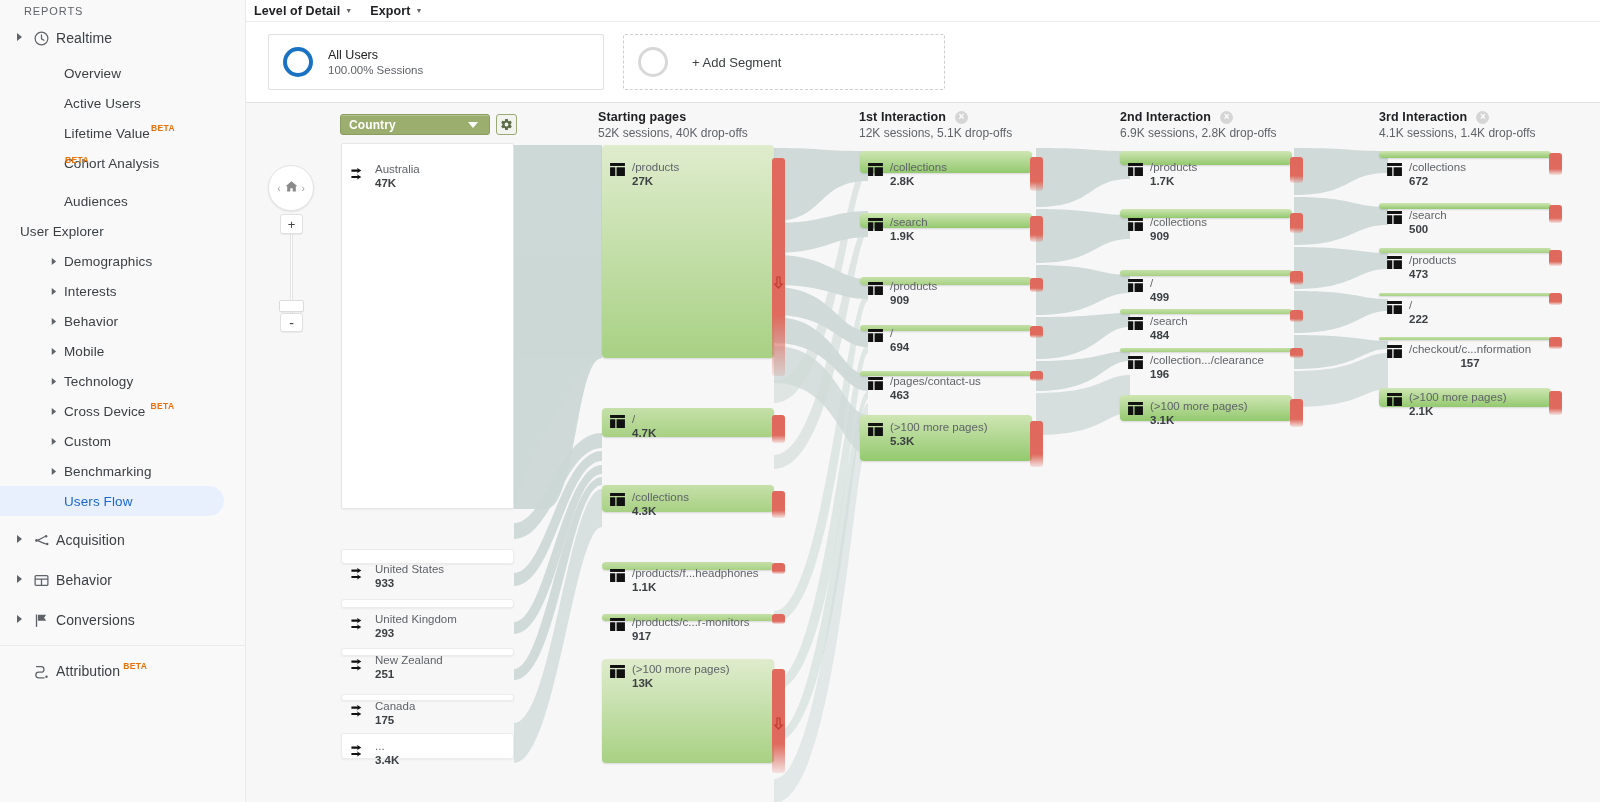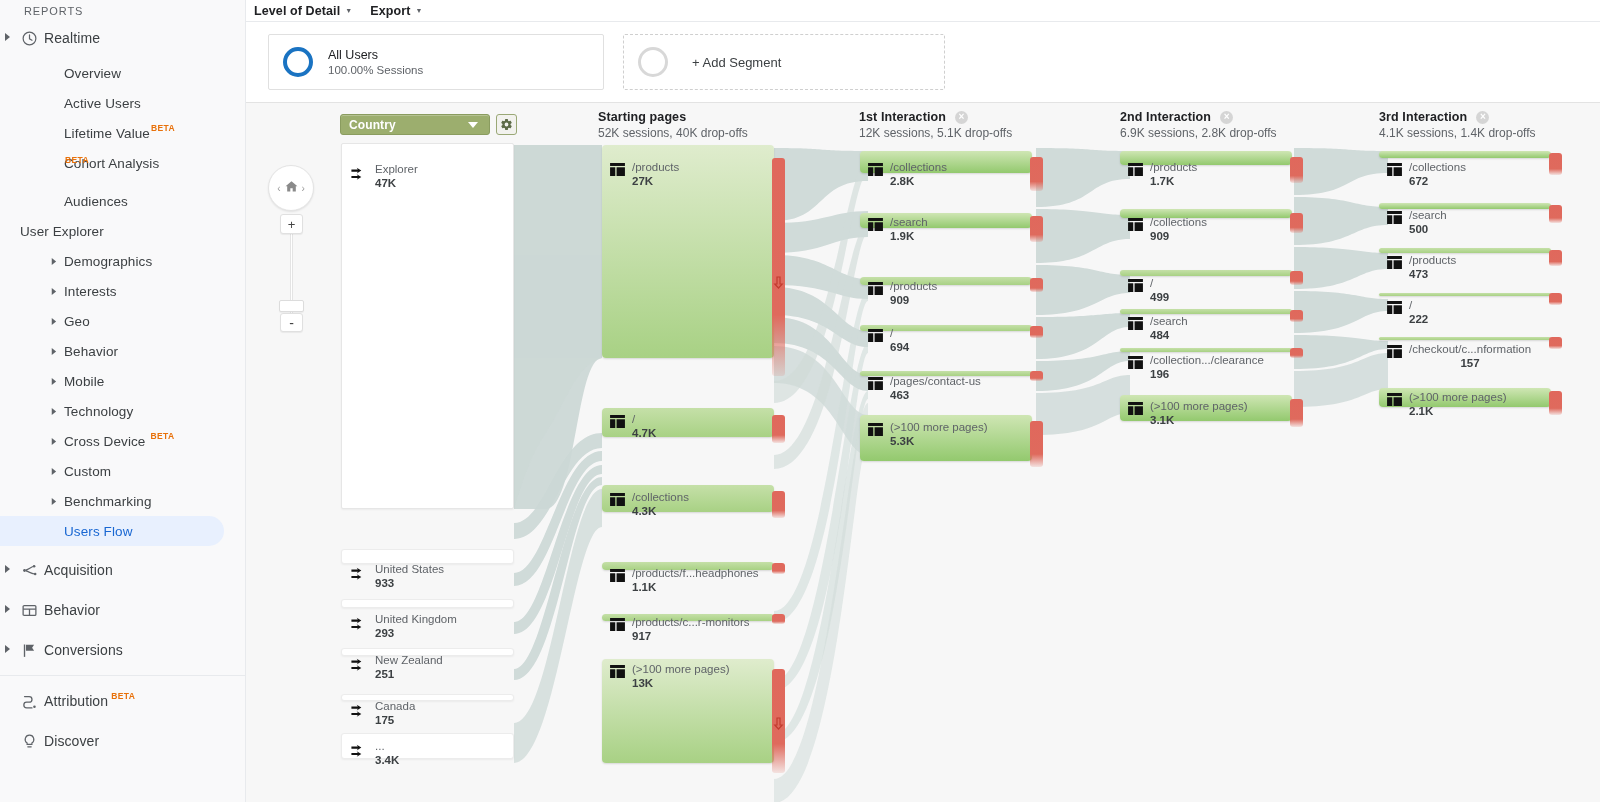--- a/index.html
+++ b/index.html
@@ -22,21 +22,21 @@
     overflow: hidden;
     flex: 0 0 246px;
   }
   .reports-label {
     font-size: 11px; letter-spacing: .9px; color: #5f6368;
     padding: 0 0 0 24px; height: 18px; line-height: 14px;
     font-weight: 400;
   }
   .nav-top {
     display: flex; align-items: center;
-    height: 40px; padding-left: 0;
+    height: 40px; padding-left: 12px;
     cursor: pointer; position: relative;
     border-radius: 0 20px 20px 0;
   }
   .nav-top.active { background: #e8eaed; }
   .nav-caret {
     width: 14px; flex: 0 0 14px; text-align: center;
     font-size: 8px; color: #5f6368; line-height: 1;
   }
   .nav-caret.open svg { transform: rotate(90deg); }
   .nav-ico {
@@ -285,28 +285,20 @@
           </span>
         <span class="sub-label">Demographics</span>
       </div>
       <div class="sub-item expandable" style="width:224px;">
         <span class="tri">
             <svg width="7" height="7" viewBox="0 0 8 8">
               <path d="M2 0 L7 4 L2 8 Z" fill="#5f6368"></path>
             </svg>
           </span>
         <span class="sub-label">Interests</span>
-      </div>
-      <div class="sub-item expandable" style="width:224px;">
-        <span class="tri">
-            <svg width="7" height="7" viewBox="0 0 8 8">
-              <path d="M2 0 L7 4 L2 8 Z" fill="#5f6368"></path>
-            </svg>
-          </span>
-        <span class="sub-label">Geo</span>
       </div>
       <div class="sub-item expandable" style="width:224px;">
         <span class="tri">
             <svg width="7" height="7" viewBox="0 0 8 8">
               <path d="M2 0 L7 4 L2 8 Z" fill="#5f6368"></path>
             </svg>
           </span>
         <span class="sub-label">Behavior</span>
       </div>
       <div class="sub-item expandable" style="width:224px;">
@@ -402,30 +394,20 @@
         <svg width="17" height="17" viewBox="0 0 24 24" fill="none" stroke="#5f6368" stroke-width="1.8">
           <path d="M5 5h6.5a4 4 0 0 1 0 8H8a4 4 0 0 0 0 8h7.5" stroke-linecap="round"></path>
           <circle cx="19" cy="19.5" r="1.8" fill="#5f6368" stroke="none"></circle>
         </svg>
       </span>
       <span class="nav-label">Attribution</span>
       <span class="beta" style="margin-left:3px;">BETA</span>
     </div>
     <div class="nav-top">
       <span class="nav-caret"></span>
-      <span class="nav-ico">
-        <svg width="17" height="17" viewBox="0 0 24 24" fill="none" stroke="#5f6368" stroke-width="1.7">
-          <path d="M12 3a6 6 0 0 0-3.4 11v2.2h6.8V14A6 6 0 0 0 12 3z"></path>
-            <path d="M9.6 19.5h4.8" stroke-linecap="round"></path>
-        </svg>
-      </span>
-      <span class="nav-label">Discover</span>
-    </div>
-    <div class="nav-top">
-      <span class="nav-caret"></span>
 
     </div>
   </div>
 
   <div id="main">
 
     <div id="toolbar">
       <div class="tb-item">
         <span>Level of Detail</span>
         <span class="tb-caret">▼</span>
@@ -569,21 +551,21 @@
 
       <div class="countrypanel"></div>
       <div class="cnode-lbl" style="left:104px; top:60px;">
         <span>
           <svg width="17" height="17" viewBox="0 0 24 24" fill="#111">
             <path d="M2 5h9l-1.5-2.5 6.5 4-6.5 4L11 8H2z"></path>
               <path d="M2 14h9l-1.5-2.5 6.5 4-6.5 4 1.5-2.5H2z"></path>
           </svg>
         </span>
         <span class="cnode-txt">
-          <span class="n" style="display:block">Explorer</span>
+          <span class="n" style="display:block">Australia</span>
           <span class="v" style="display:block">47K</span>
         </span>
       </div>
 
       <div class="cnode" style="left:95px; top:446px; width:173px; height:15px;"></div>
       <div class="cnode-lbl" style="left:104px; top:460px;">
         <span>
           <svg width="17" height="17" viewBox="0 0 24 24" fill="#111">
               <path d="M2 5h9l-1.5-2.5 6.5 4-6.5 4L11 8H2z"></path>
               <path d="M2 14h9l-1.5-2.5 6.5 4-6.5 4 1.5-2.5H2z"></path>

